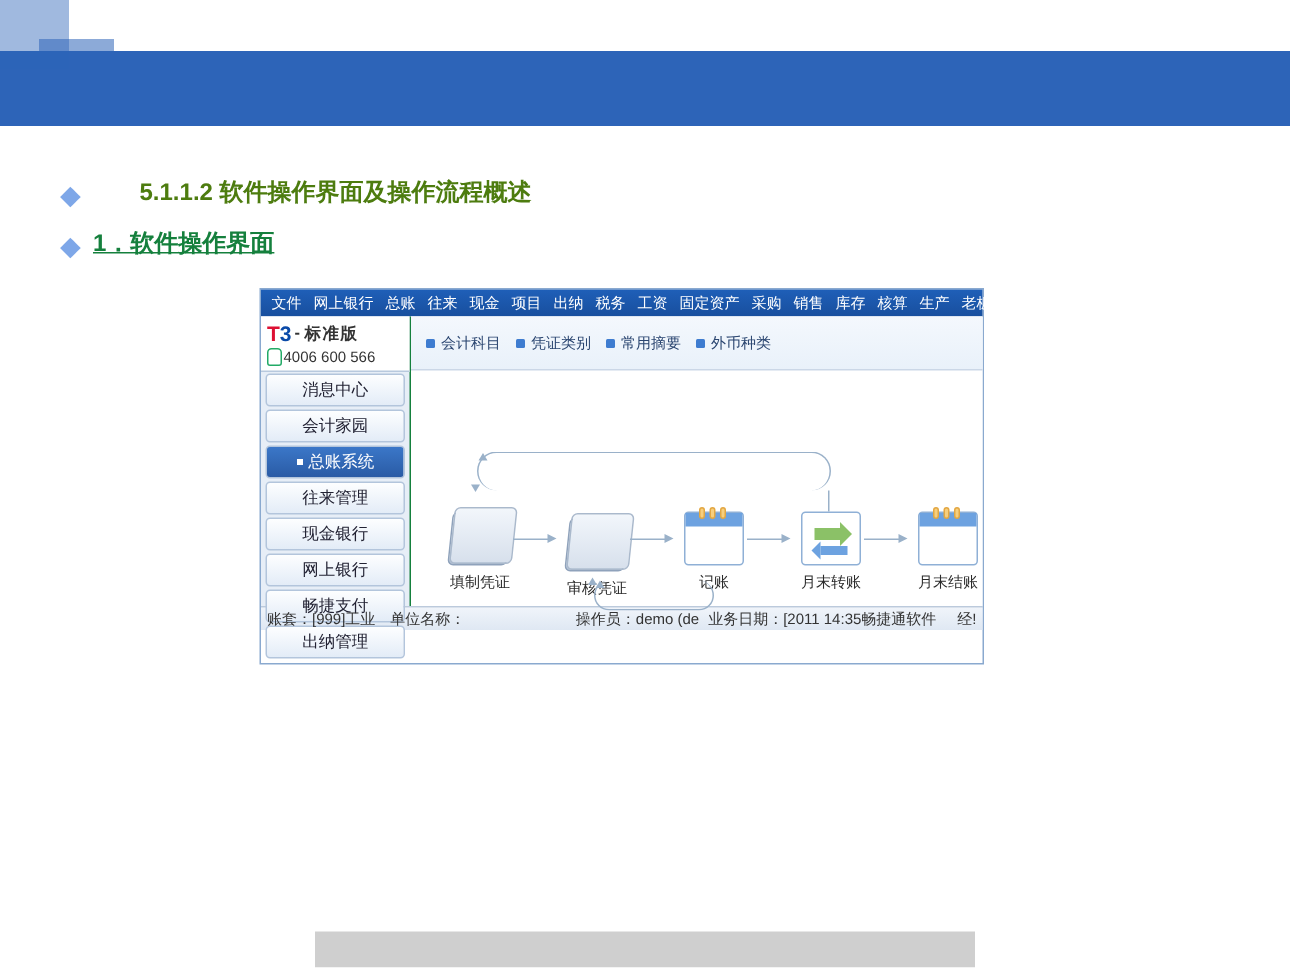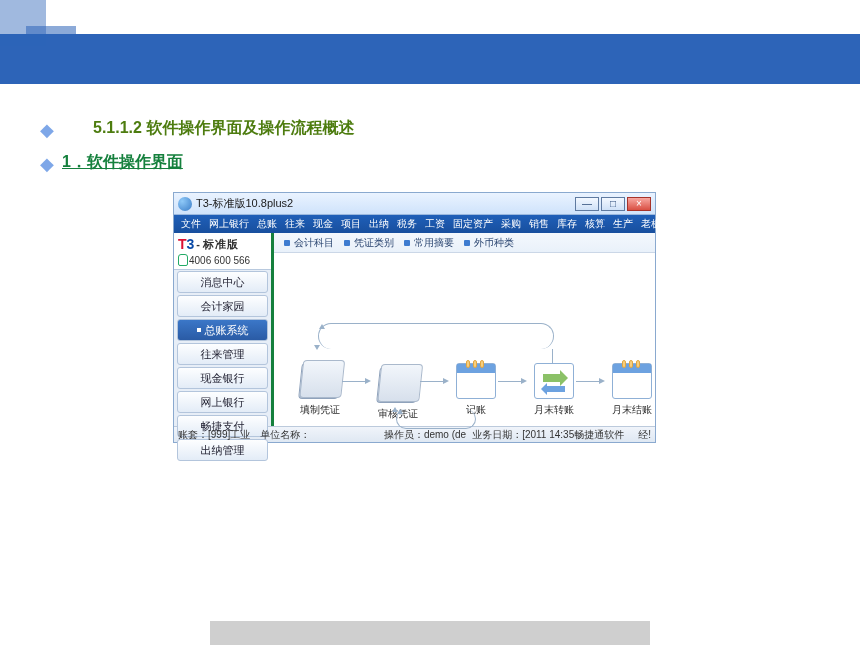--- a/index.html
+++ b/index.html
@@ -67,21 +67,21 @@
     display: flex; align-items: center;
     padding: 0 4px; gap: 2px;
     color: #fff; font-size: 10px;
     white-space: nowrap;
   }
   .menubar span { padding: 0 3px; cursor: default; }
   .workrow { display:flex; height: calc(100% - 22px - 18px - 16px); }
   .sidebar {
     width: 100px;
     background: #e7eef7;
-    border-right: 3px solid #15803d;
+    border-right: 1px solid #15803d;
     display:flex; flex-direction:column;
   }
   .logo-zone {
     height: 44px; background:#fff;
     border-bottom:1px solid #b8c9de;
     padding: 3px 4px;
     font-size: 10px;
   }
   .logo-line1 { display:flex; align-items:center; gap:2px; }
   .logo-t3 { font-weight:900; font-size:14px; }
@@ -104,21 +104,21 @@
     background: linear-gradient(#3b77c8,#2a5ba5);
     color: #fff;
     display:flex; align-items:center; justify-content:center; gap:4px;
   }
   .sideitem.active .dot { width:4px; height:4px; background:#fff; }
   .content {
     flex: 1; position: relative;
     background: #fff;
   }
   .tabstrip {
-    height: 20px;
+    height: 36px;
     background: linear-gradient(#f4f8fd,#e9f1fa);
     border-bottom: 1px solid #cbd7e7;
     display:flex; align-items:center;
     padding-left: 10px; gap: 10px;
     font-size: 10px; color:#2a4570;
   }
   .tabstrip .tab::before {
     content:""; display:inline-block; width:6px; height:6px;
     background:#3e7cd0; margin-right:4px; vertical-align:middle;
     border-radius:1px;
@@ -215,29 +215,20 @@
 <div class="top-bar"></div>
 <div class="deco-sq1"></div>
 <div class="deco-sq2"></div>
 
 <span class="diamond d1">◆</span>
 <div class="slide-heading">5.1.1.2 软件操作界面及操作流程概述</div>
 <span class="diamond d2">◆</span>
 <div class="slide-sub">1．软件操作界面</div>
 
 <div class="win">
-  <div class="titlebar">
-    <div class="appicon"></div>
-    <div class="title">T3-标准版10.8plus2</div>
-    <div class="winbtns">
-      <div class="winbtn">—</div>
-      <div class="winbtn">□</div>
-      <div class="winbtn close">×</div>
-    </div>
-  </div>
 
   <div class="menubar">
     <span>文件</span>
     <span>网上银行</span>
     <span>总账</span>
     <span>往来</span>
     <span>现金</span>
     <span>项目</span>
     <span>出纳</span>
     <span>税务</span>

